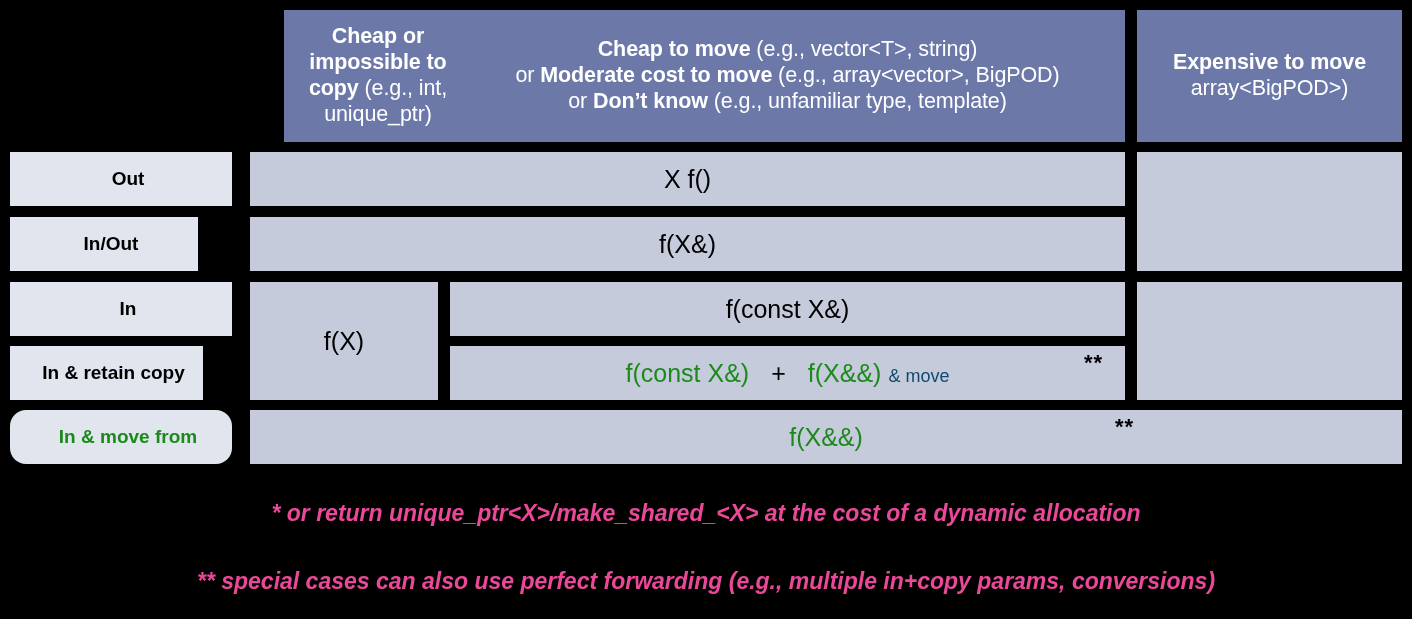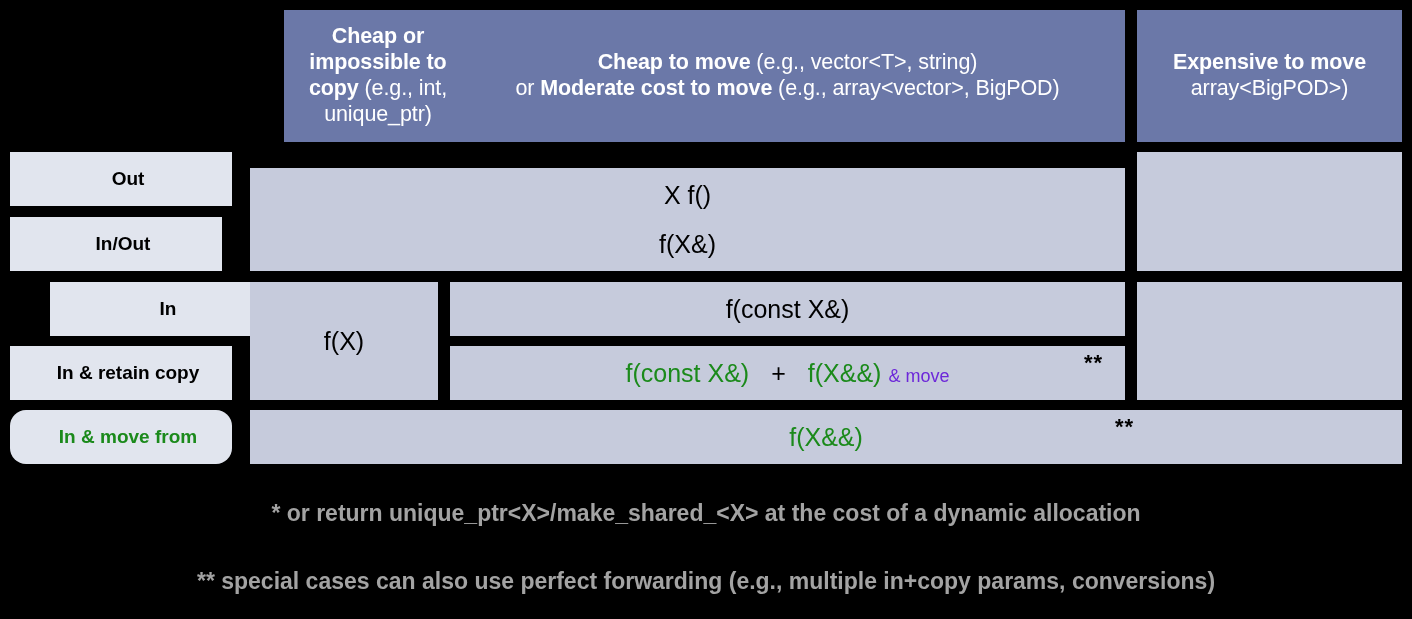--- a/index.html
+++ b/index.html
@@ -40,27 +40,28 @@
   .corner{background:#000000;}
 
   .stars{
     position:absolute;right:22px;top:6px;
     color:#000000;font-size:22px;font-weight:bold;
     letter-spacing:1px;line-height:1;
   }
 
   .inline-green{color:#1B8A1B;}
   .inline-black{color:#000000;}
-  .small-green{color:#6d28d9;font-size:18px;}
+  .small-green{color:#0c4a6e;font-size:18px;}
 
   .plus-gap{display:inline-block;width:22px;}
 
   .footnote{
     position:absolute;
-    color:#a3a3a3;
+    color:#ec4899;
+    font-style:italic;
     font-weight:bold;
     font-size:23px;
     white-space:nowrap;
     text-align:center;
     width:100%;
     left:0;
   }
 </style>
 </head>
 <body>
@@ -76,53 +77,56 @@
   </div>
 
   <div class="cell hdr" style="left:450px;top:10px;width:675px;height:132px;padding:4px 2px;">
     <div>
       <div>
         <b>Cheap to move</b><span class="reg"> (e.g., vector&lt;T&gt;, string)</span>
       </div>
       <div>
         <span class="reg">or </span><b>Moderate cost to move</b><span class="reg"> (e.g., array&lt;vector&gt;, BigPOD)</span>
       </div>
+      <div>
+        <span class="reg">or </span><b>Don’t know</b><span class="reg"> (e.g., unfamiliar type, template)</span>
+      </div>
     </div>
   </div>
 
   <div class="cell hdr" style="left:1137px;top:10px;width:265px;height:132px;padding:0 8px;">
     <div>
       <div>
         <b>Expensive to move</b>
       </div>
       <div class="reg">array&lt;BigPOD&gt;)</div>
     </div>
   </div>
 
   <div class="cell rowlabel" style="left:10px;top:152px;width:222px;height:54px;">
     <span>Out</span>
   </div>
 
-  <div class="cell rowlabel" style="left:10px;top:217px;width:212px;height:54px;">
+  <div class="cell rowlabel" style="left:10px;top:217px;width:188px;height:54px;">
     <span>In/Out</span>
   </div>
 
-  <div class="cell rowlabel" style="left:10px;top:282px;width:222px;height:54px;margin-left:40px;">
+  <div class="cell rowlabel" style="left:10px;top:282px;width:222px;height:54px;">
     <span>In</span>
   </div>
 
-  <div class="cell rowlabel" style="left:10px;top:346px;width:222px;height:54px;">
+  <div class="cell rowlabel" style="left:10px;top:346px;width:193px;height:54px;">
     <span>In &amp; retain copy</span>
   </div>
 
   <div class="cell rowlabel green" style="left:10px;top:410px;width:222px;height:54px;border-radius:16px;">
     <span>In &amp; move from</span>
   </div>
 
-  <div class="cell body" style="left:250px;top:168px;width:875px;height:54px;">
+  <div class="cell body" style="left:250px;top:152px;width:875px;height:54px;">
     <span>X f()</span>
   </div>
 
   <div class="cell body" style="left:1137px;top:152px;width:265px;height:119px;"></div>
 
   <div class="cell body" style="left:250px;top:282px;width:188px;height:118px;">
     <span>f(X)</span>
   </div>
 
   <div class="cell body" style="left:250px;top:217px;width:875px;height:54px;">

